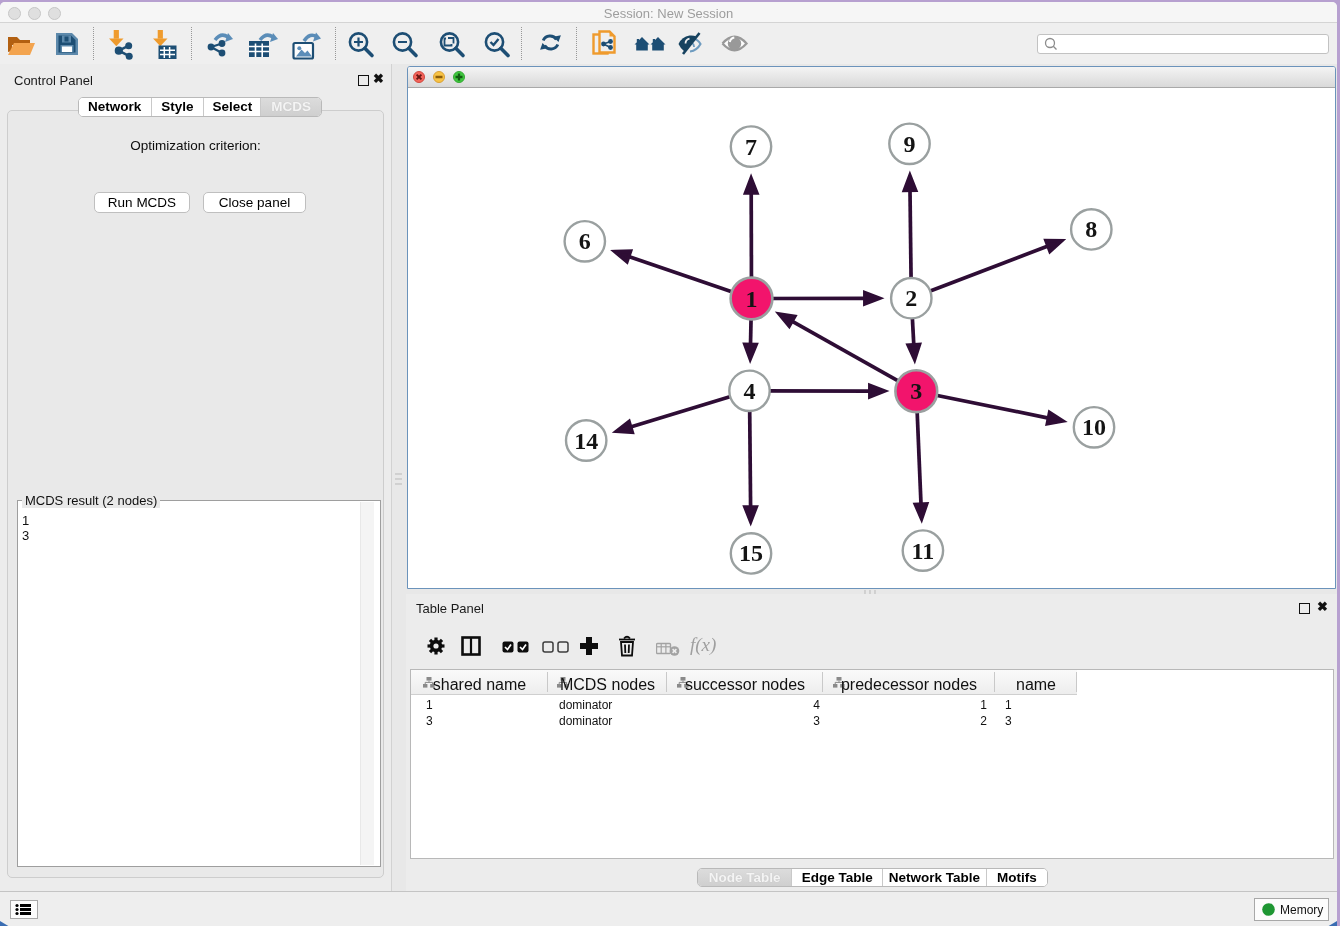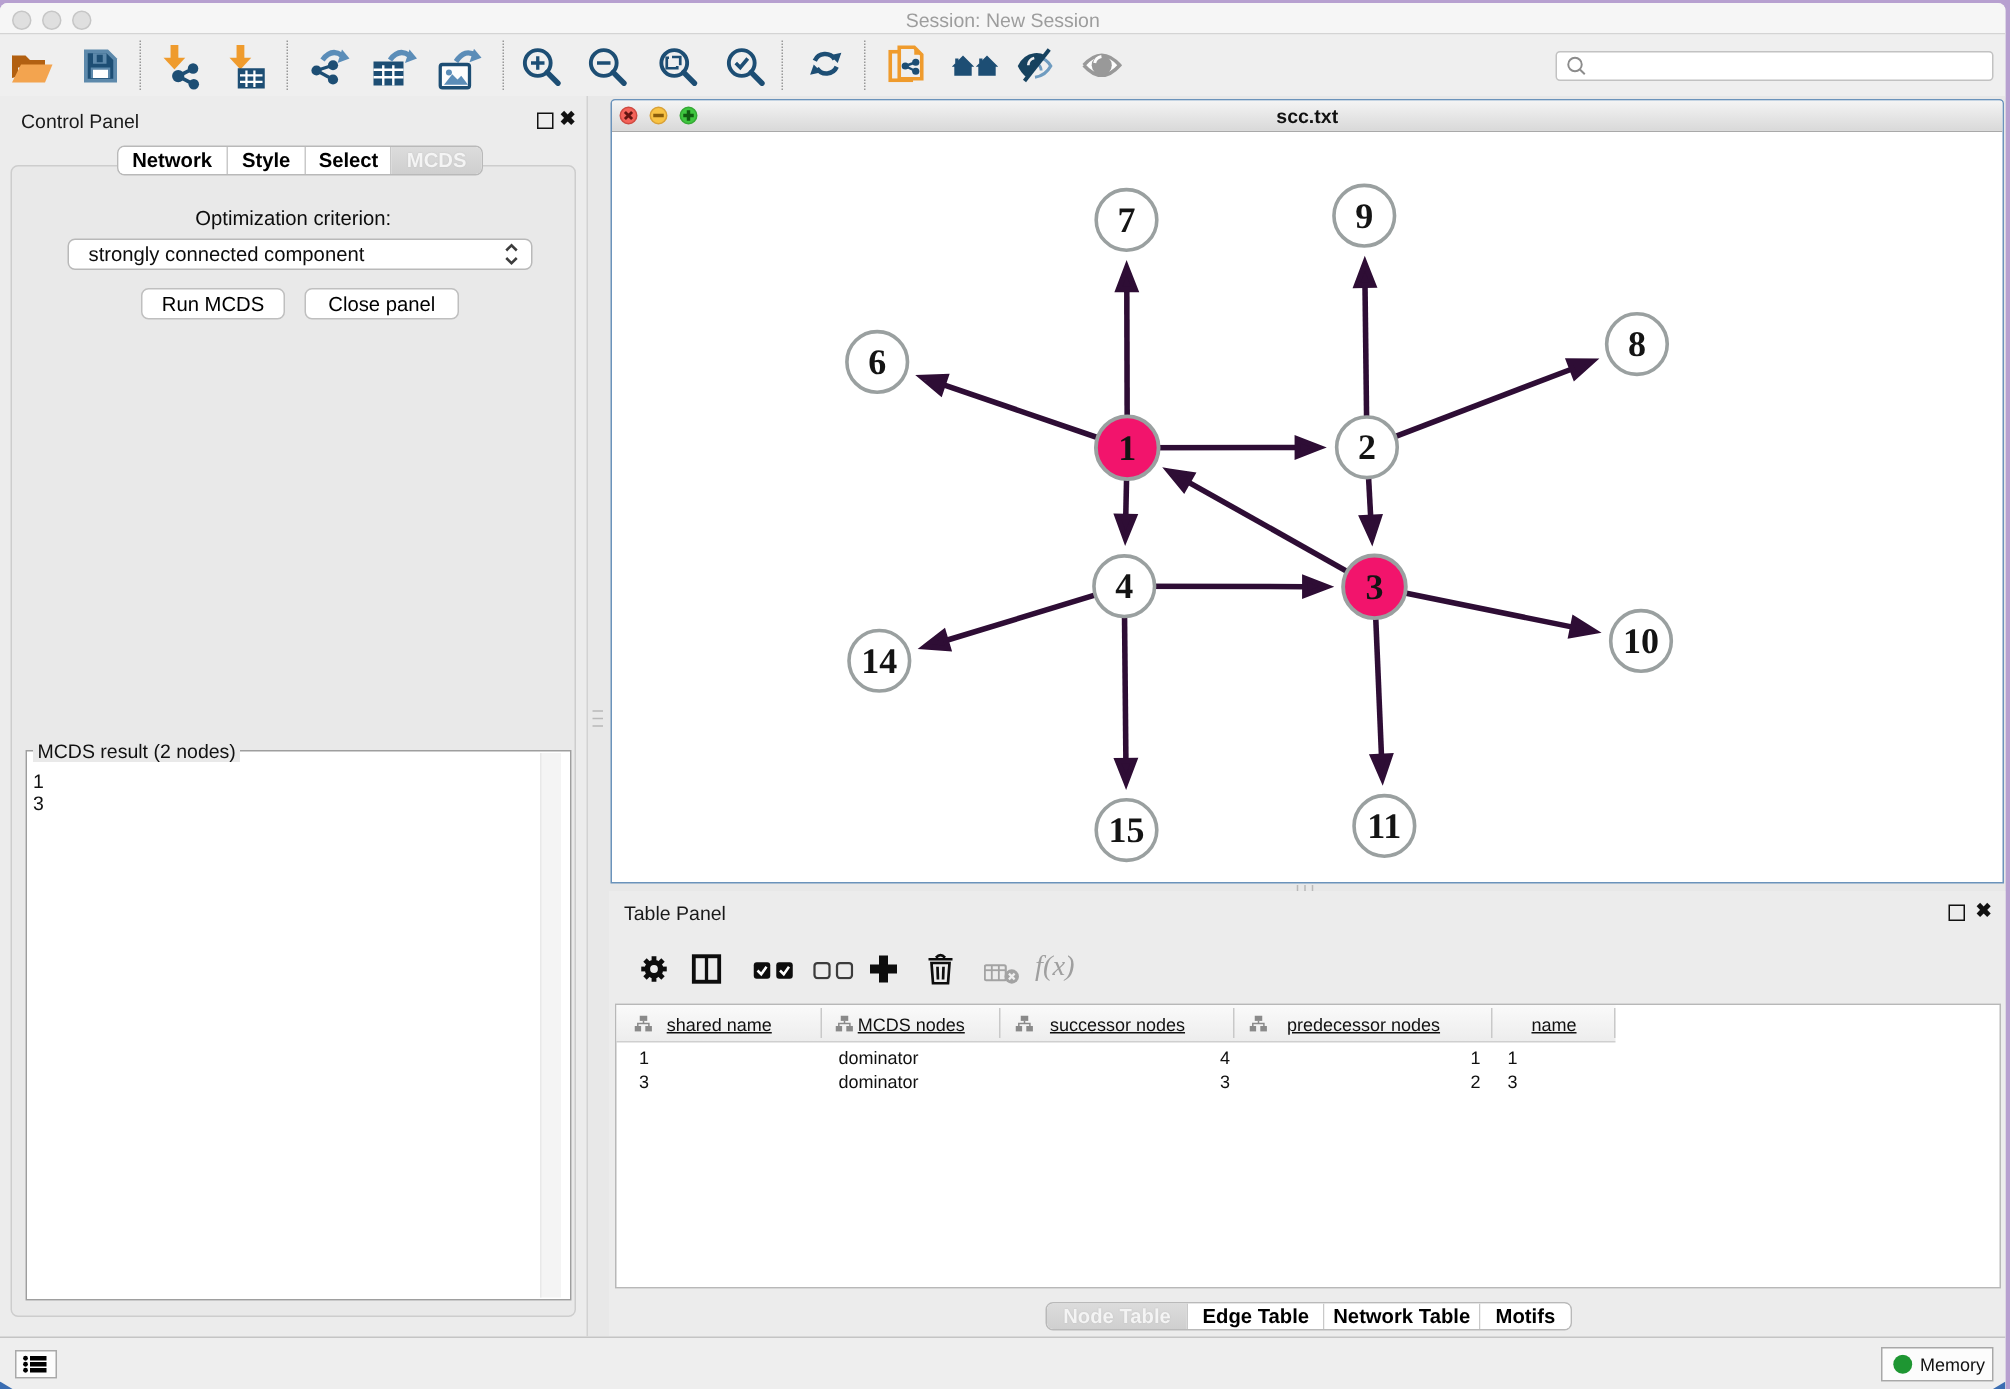--- a/index.html
+++ b/index.html
@@ -34,21 +34,21 @@
 
 #sccwin{left:407px;top:2px;width:929px;height:523px;border:1px solid #6b93bb;background:#fff;border-radius:3px 3px 0 0;box-sizing:border-box;}
 #scctitle{left:0;top:0;width:100%;height:20px;background:linear-gradient(#f4f4f4,#d9d9d9);border-bottom:1px solid #a9a9a9;border-radius:2px 2px 0 0;}
 .wl{width:12px;height:12px;border-radius:50%;top:4px;box-sizing:border-box;}
 #sccname{width:100%;text-align:center;top:3px;font-weight:bold;font-size:13px;color:#111;}
 
 #tpanel{left:406px;top:530px;width:931px;height:297px;background:#ececec;}
 #ttable{left:4px;top:75px;width:924px;height:190px;background:#fff;border:1px solid #b8b8b8;box-sizing:border-box;}
 .thead{top:0;height:24px;background:linear-gradient(#fafafa,#ededed);border-bottom:1px solid #cfcfcf;}
 .thsep{top:2px;height:20px;width:0;border-left:1px solid #c9c9c9;}
-.thtext{top:6px;font-size:12px;color:#111;text-align:center;text-decoration:underline;}
+.thtext{top:6px;font-size:16px;color:#111;text-align:center;}
 .trow{font-size:12px;color:#111;height:16px;}
 .segtabs2{z-index:5;display:flex;border:1px solid #b9b9b9;border-radius:5px;overflow:hidden;background:#fff;height:19px;box-sizing:border-box;}
 
 #statusbar{left:0;top:889px;width:1337px;height:35px;background:#eeeeee;border-top:1px solid #c4c4c4;}
 #memorybtn{left:1254px;top:6px;width:75px;height:23px;background:#fcfcfc;border:1px solid #a8a8a8;box-sizing:border-box;font-size:12px;color:#111;padding-left:47px;}
 #listbtn{left:10px;top:8px;width:28px;height:19px;background:#fcfcfc;border:1px solid #a9a9a9;box-sizing:border-box;}
 svg{display:block;}
 </style></head>
 <body>
 <div class="abs" id="win">
@@ -229,27 +229,20 @@
       <div class="abs floatbtn" style="left:358px;top:11px"></div>
       <div class="abs xbtn" style="left:373px;top:7px">✖</div>
       <div class="abs segtabs" style="left:78px;top:33px;width:244px">
         <div class="seg" style="width:73px">Network</div>
         <div class="seg" style="width:53px">Style</div>
         <div class="seg" style="width:57px">Select</div>
         <div class="seg sel" style="width:61px">MCDS</div>
       </div>
       <div class="abs" id="innerpanel"></div>
       <div class="abs" id="optlabel">Optimization criterion:</div>
-      <div class="abs" id="dropdown">
-          <span>strongly connected component</span>
-        <svg width="12" height="15" style="position:absolute;right:7px;top:2px">
-            <path d="M2.5,5 L6,1.5 L9.5,5" fill="none" stroke="#3c3c3c" stroke-width="1.7"></path>
-            <path d="M2.5,10 L6,13.5 L9.5,10" fill="none" stroke="#3c3c3c" stroke-width="1.7"></path>
-          </svg>
-      </div>
       <div class="abs btn" style="left:94px;top:128px;width:96px">Run MCDS</div>
       <div class="abs btn" style="left:203px;top:128px;width:103px">Close panel</div>
       <div class="abs" id="fieldset"></div>
       <div class="abs" id="fsscroll"></div>
       <div class="abs" id="fslabel">MCDS result (2 nodes)</div>
       <div class="abs" id="fstext">1<br>3</div>
     </div>
     <div class="abs" id="sccwin">
       <div class="abs" id="scctitle">
         <div class="abs wl" style="left:5px;background:#f4635a;border:1px solid #ce4a41"></div>
@@ -259,21 +252,20 @@
             <g stroke="#641511" stroke-width="1.9">
               <line x1="3.6" y1="3.6" x2="8.4" y2="8.4"></line>
               <line x1="8.4" y1="3.6" x2="3.6" y2="8.4"></line>
             </g>
             <line x1="22.5" y1="6" x2="29.5" y2="6" stroke="#8a5d0b" stroke-width="2.3"></line>
             <g stroke="#115c11" stroke-width="2.3">
               <line x1="42.5" y1="6" x2="49.5" y2="6"></line>
               <line x1="46" y1="2.5" x2="46" y2="9.5"></line>
             </g>
           </svg>
-        <div class="abs" id="sccname">scc.txt</div>
       </div>
       <svg class="abs" style="left:0;top:20px" width="927" height="501" id="graphsvg">
         <g stroke="#2e0d35" stroke-width="3.7" fill="#2e0d35">
         <line x1="343.5" y1="211.5" x2="343.2" y2="106.0"></line>
             <polygon points="343.1,91.5 348.8,106.0 337.6,106.0"></polygon>
         <line x1="343.5" y1="211.5" x2="220.7" y2="169.4"></line>
             <polygon points="207.0,164.7 222.5,164.1 218.9,174.7"></polygon>
         <line x1="343.5" y1="211.5" x2="456.9" y2="211.3"></line>
             <polygon points="471.4,211.3 456.9,216.9 456.9,205.7"></polygon>
         <line x1="343.5" y1="211.5" x2="342.5" y2="257.4"></line>

